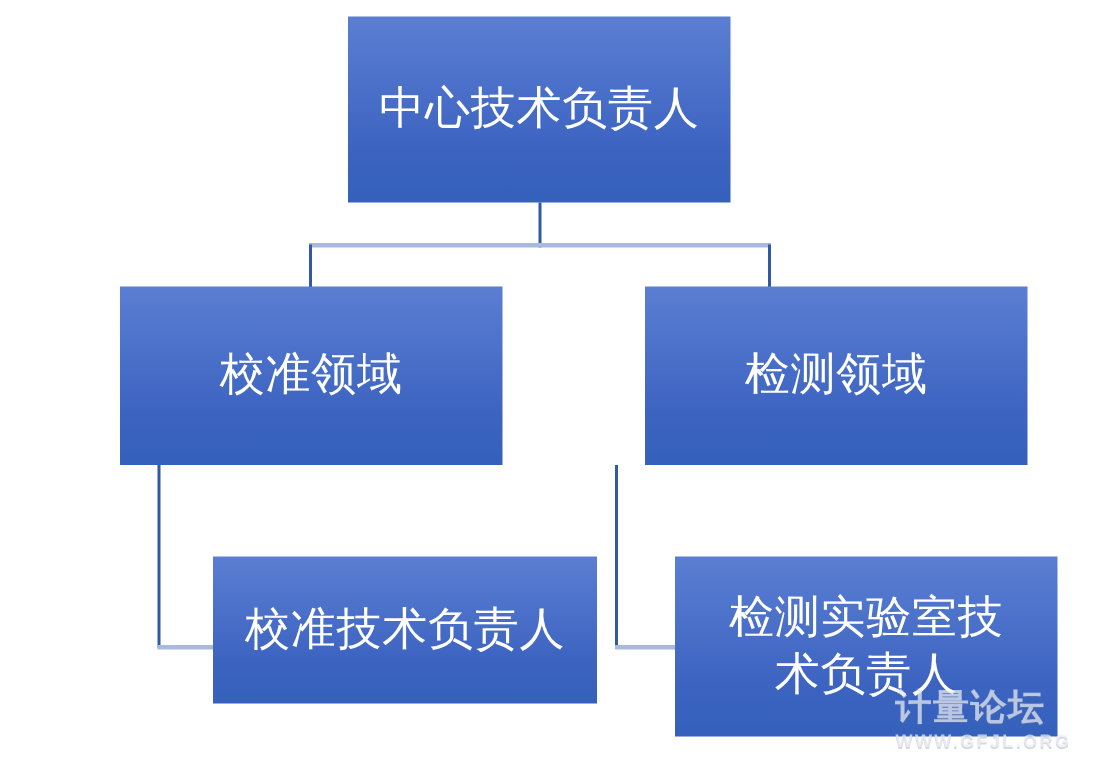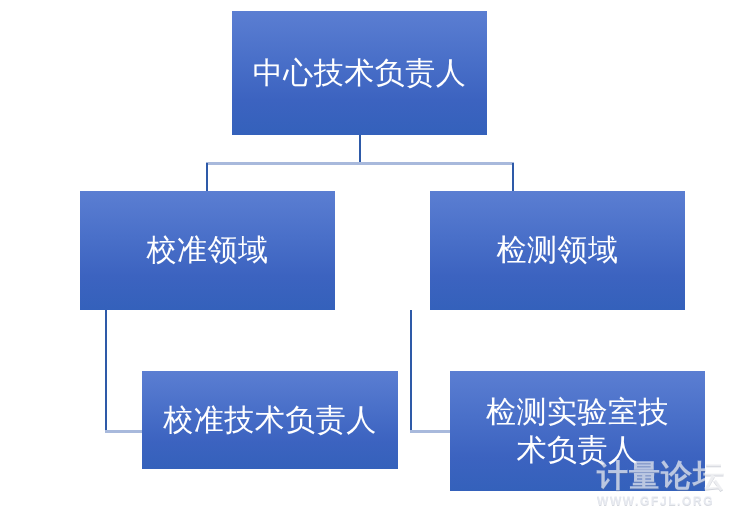--- a/index.html
+++ b/index.html
@@ -89,21 +89,21 @@
     left: 597px;
     top: 460px;
     width: 136px;
     z-index: 6;
     text-align: left;
     pointer-events: none;
     user-select: none;
   }
   #watermark .wm-cn {
     display: block;
-    font-size: 31px;
+    font-size: 24px;
     font-weight: bold;
     line-height: 1;
     letter-spacing: 1px;
     color: rgba(255, 255, 255, 0.62);
     text-shadow: 0 1px 0 rgba(120, 130, 150, 0.35);
   }
   #watermark .wm-url {
     display: block;
     margin-top: 4px;
     font-size: 12px;

